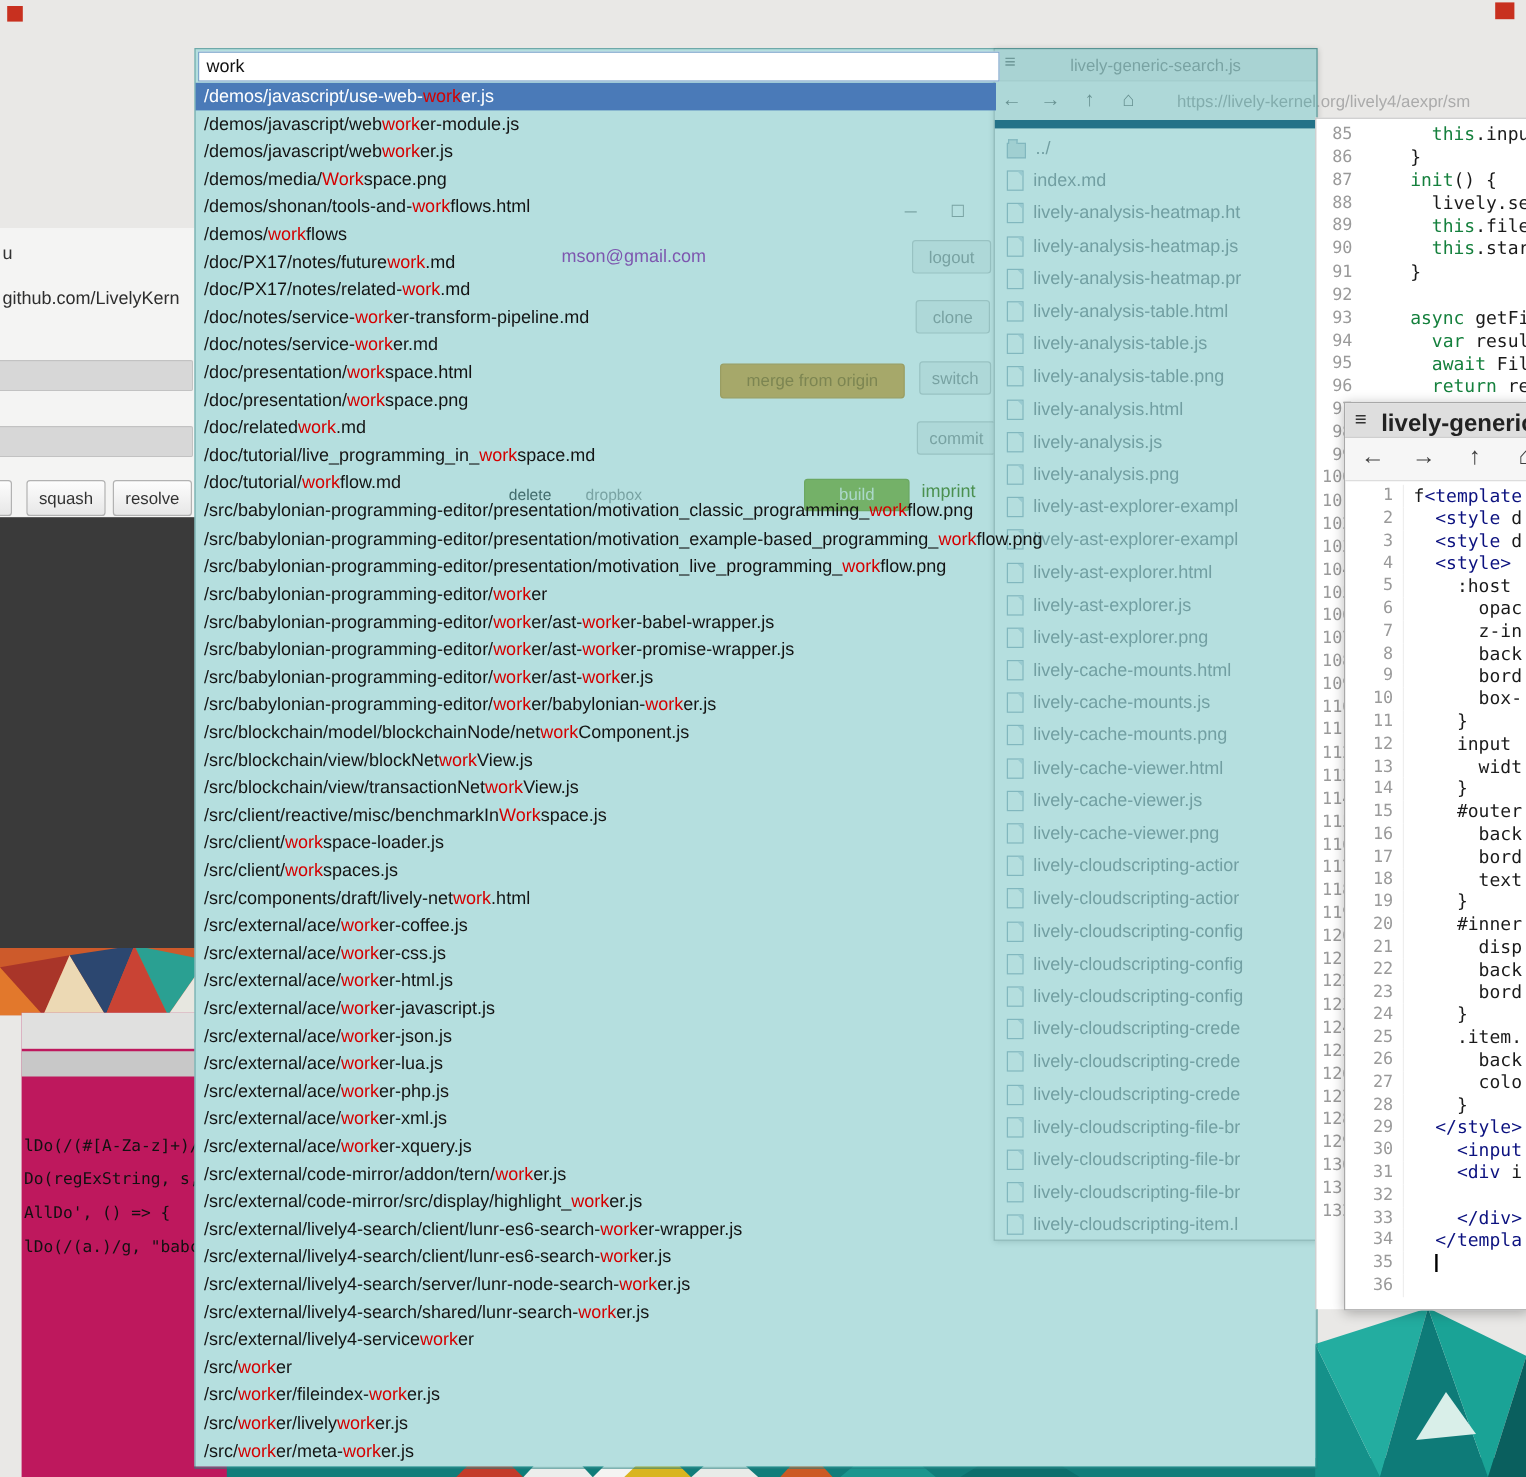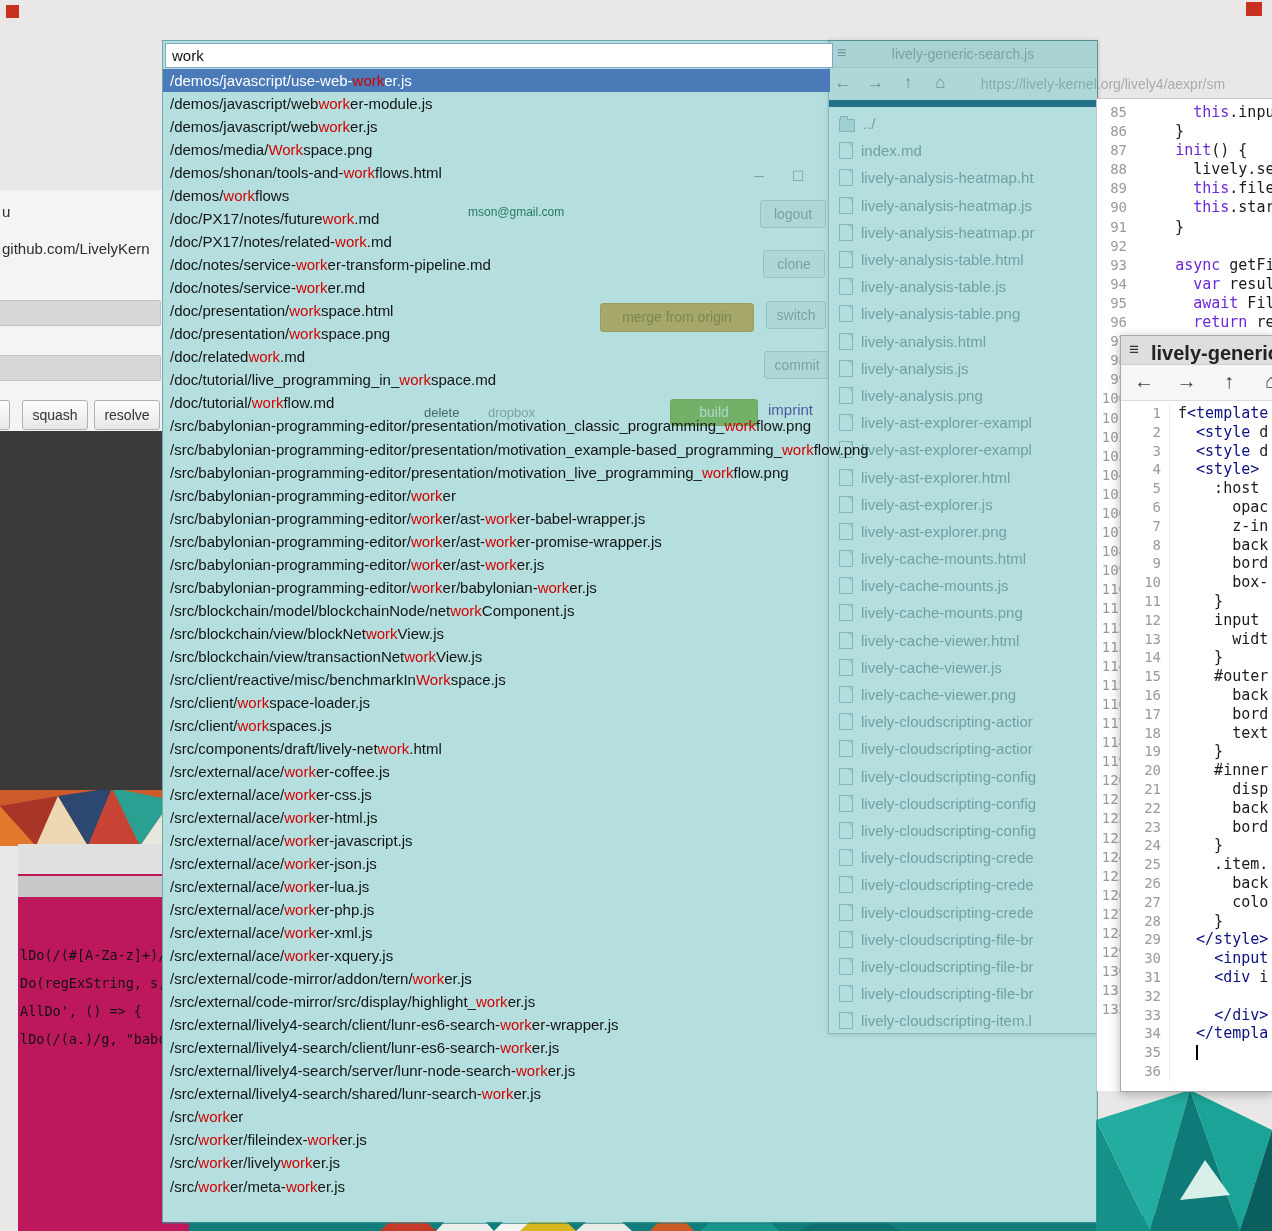--- a/index.html
+++ b/index.html
@@ -34,30 +34,30 @@
   
   #leftpanel2{left:18px;top:844px;width:171px;height:387px;background:#be185d;z-index:1}
   #lp2-strip{left:0;top:0;width:171px;height:30px;background:#e0e0df}
   #lp2-bar{left:0;top:32px;width:158px;height:21px;background:#c8c8c8;border-radius:0 3px 3px 0}
   .lp2-code{left:2px;font-family:"DejaVu Sans Mono",monospace;font-size:13.5px;color:#111;white-space:nowrap}
   #lp2-c1{top:103px}#lp2-c2{top:131px}#lp2-c3{top:159px}#lp2-c4{top:187px}
 
   
   #backer{left:162px;top:40px;width:934px;height:1182px;background:#ffffff;z-index:2}
   #g-ctrl{left:754px;top:168px;color:#9b9b9b;font-size:14px;letter-spacing:12px;z-index:3}
-  #g-email{left:468px;top:205px;font-size:12px;color:#14532d;z-index:3}
+  #g-email{left:468px;top:205px;font-size:15px;color:#a21caf;z-index:3}
   .gbtn{position:absolute;background:#f4f4f4;border:1px solid #cfcfcf;border-radius:3px;color:#9a9a9a;
         font-size:14px;text-align:center;z-index:3}
   #g-logout{left:760px;top:200px;width:64px;height:26px;line-height:26px}
   #g-clone{left:763px;top:250px;width:60px;height:26px;line-height:26px}
   #g-switch{left:766px;top:301px;width:58px;height:26px;line-height:26px}
   #g-commit{left:764px;top:351px;width:64px;height:26px;line-height:26px}
   #g-merge{left:600px;top:303px;width:152px;height:27px;line-height:27px;background:#e6a33c;border:1px solid #d19230;color:#a06a14}
   #g-build{left:670px;top:399px;width:86px;height:25px;line-height:25px;background:#93b33a;border:1px solid #84a32f;color:#eef3da}
-  #g-imprint{left:768px;top:401px;font-size:15px;color:#4c1d95;z-index:3}
+  #g-imprint{left:768px;top:401px;font-size:15px;color:#4d7c0f;z-index:3}
   #g-delete{left:424px;top:405px;font-size:13px;color:#404040;z-index:3}
   #g-dropbox{left:488px;top:405px;font-size:13px;color:#9c9c9c;z-index:3}
 
   
   #browser{left:828px;top:40px;width:268px;height:992px;background:#fff;border:1px solid #bcbcbc;
            box-shadow:0 1px 5px rgba(0,0,0,.18);z-index:4}
   #browser-title{left:0;top:0;right:0;height:26px;background:#ececec;border-bottom:1px solid #ddd}
   #browser-title .burger{position:absolute;left:8px;top:3px;font-size:16px;color:#8a8a8a}
   #browser-title .ttl{position:absolute;left:0;right:0;top:5px;text-align:center;font-size:14px;color:#9b9b9b;white-space:nowrap}
   #browser-nav{left:0;top:27px;right:0;height:32px;background:#f4f4f4;border-bottom:7px solid #0c4a6e;white-space:nowrap}
@@ -99,21 +99,21 @@
   #editor2-code{position:absolute;left:0;top:68px;right:0}
   #editor2 .eline{height:18.8px;line-height:18.8px}
 
   
   .eline{display:flex;font-family:"DejaVu Sans Mono",monospace;font-size:15px;white-space:nowrap}
   .gut{color:#9a9a9a;text-align:right;font-size:14px;flex:none}
   #editor1 .gut{width:30px;padding-right:4px}
   #editor2 .gut{width:40px;padding-right:8px;border-right:1px solid #eee}
   .code{padding-left:8px;white-space:pre;color:#1a1a1a}
   .tag{color:#0b117f}
-  .kw{color:#6d28d9}
+  .kw{color:#15803d}
   .cursor{display:inline-block;width:2px;height:15px;background:#000;vertical-align:middle}
 </style>
 </head>
 <body>
 
 <div id="page">
 
   <svg id="bg-svg" width="1272" height="1231" viewBox="0 0 1272 1231">
     <rect x="0" y="0" width="1272" height="1231" fill="#e9e8e6"></rect>
 
@@ -377,20 +377,21 @@
         <div class="srow">/src/external/ace/<span class="hl">work</span>er-lua.js</div>
         <div class="srow">/src/external/ace/<span class="hl">work</span>er-php.js</div>
         <div class="srow">/src/external/ace/<span class="hl">work</span>er-xml.js</div>
         <div class="srow">/src/external/ace/<span class="hl">work</span>er-xquery.js</div>
         <div class="srow">/src/external/code-mirror/addon/tern/<span class="hl">work</span>er.js</div>
         <div class="srow">/src/external/code-mirror/src/display/highlight_<span class="hl">work</span>er.js</div>
         <div class="srow">/src/external/lively4-search/client/lunr-es6-search-<span class="hl">work</span>er-wrapper.js</div>
         <div class="srow">/src/external/lively4-search/client/lunr-es6-search-<span class="hl">work</span>er.js</div>
         <div class="srow">/src/external/lively4-search/server/lunr-node-search-<span class="hl">work</span>er.js</div>
         <div class="srow">/src/external/lively4-search/shared/lunr-search-<span class="hl">work</span>er.js</div>
+        <div class="srow">/src/external/lively4-service<span class="hl">work</span>er</div>
         <div class="srow">/src/<span class="hl">work</span>er</div>
         <div class="srow">/src/<span class="hl">work</span>er/fileindex-<span class="hl">work</span>er.js</div>
         <div class="srow">/src/<span class="hl">work</span>er/lively<span class="hl">work</span>er.js</div>
         <div class="srow">/src/<span class="hl">work</span>er/meta-<span class="hl">work</span>er.js</div>
       </div>
   </div>
 
   <div id="editor1" class="abs">
     <div id="editor1-code">
         <div class="eline">

